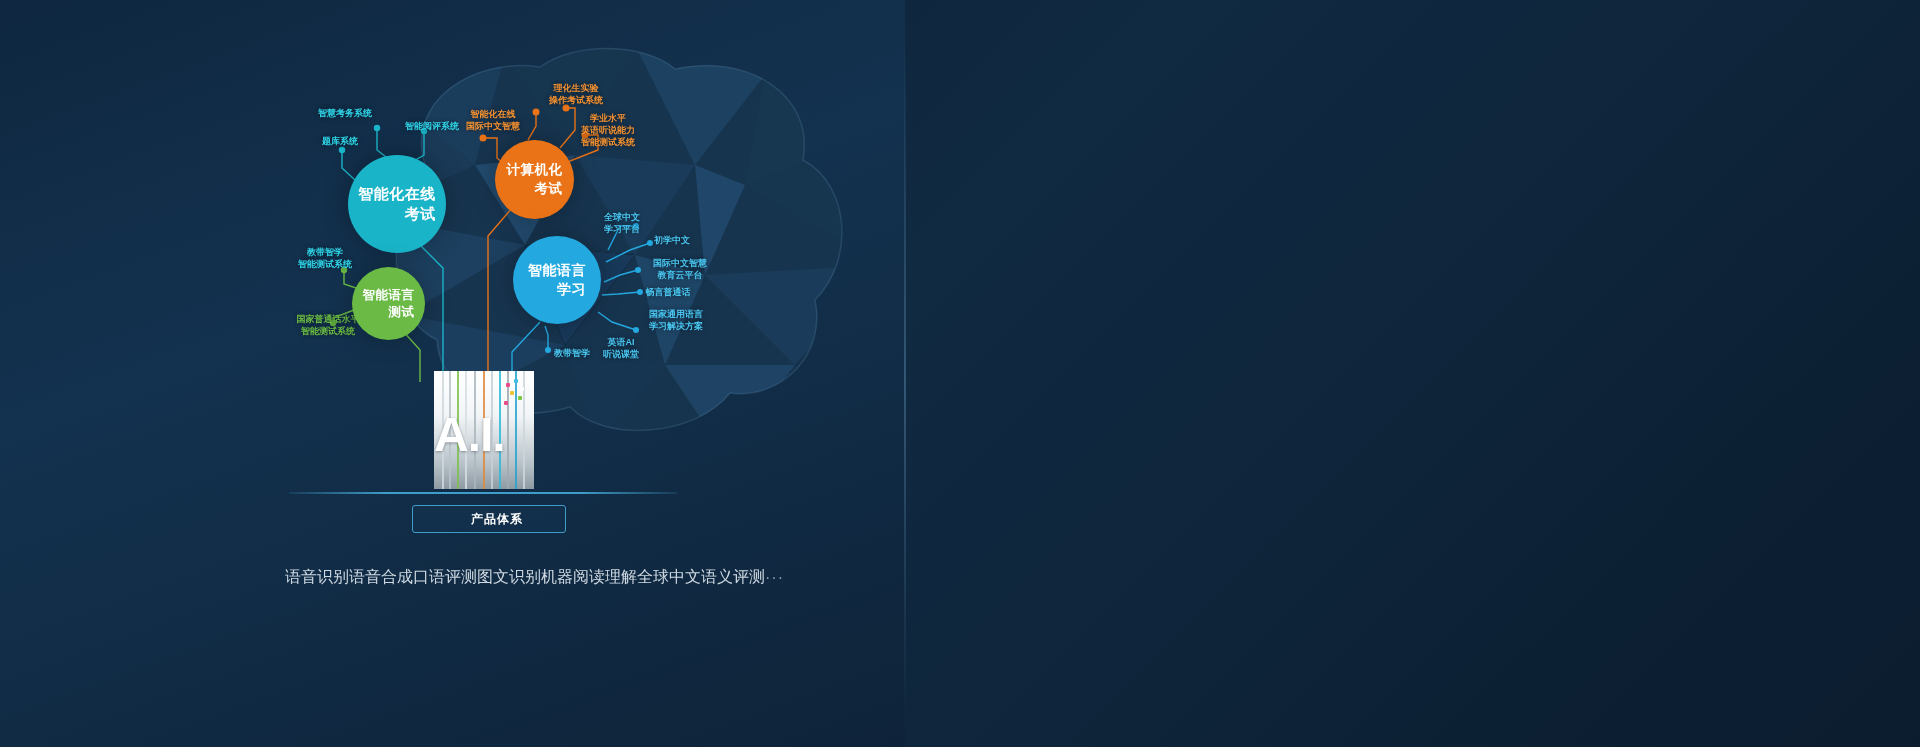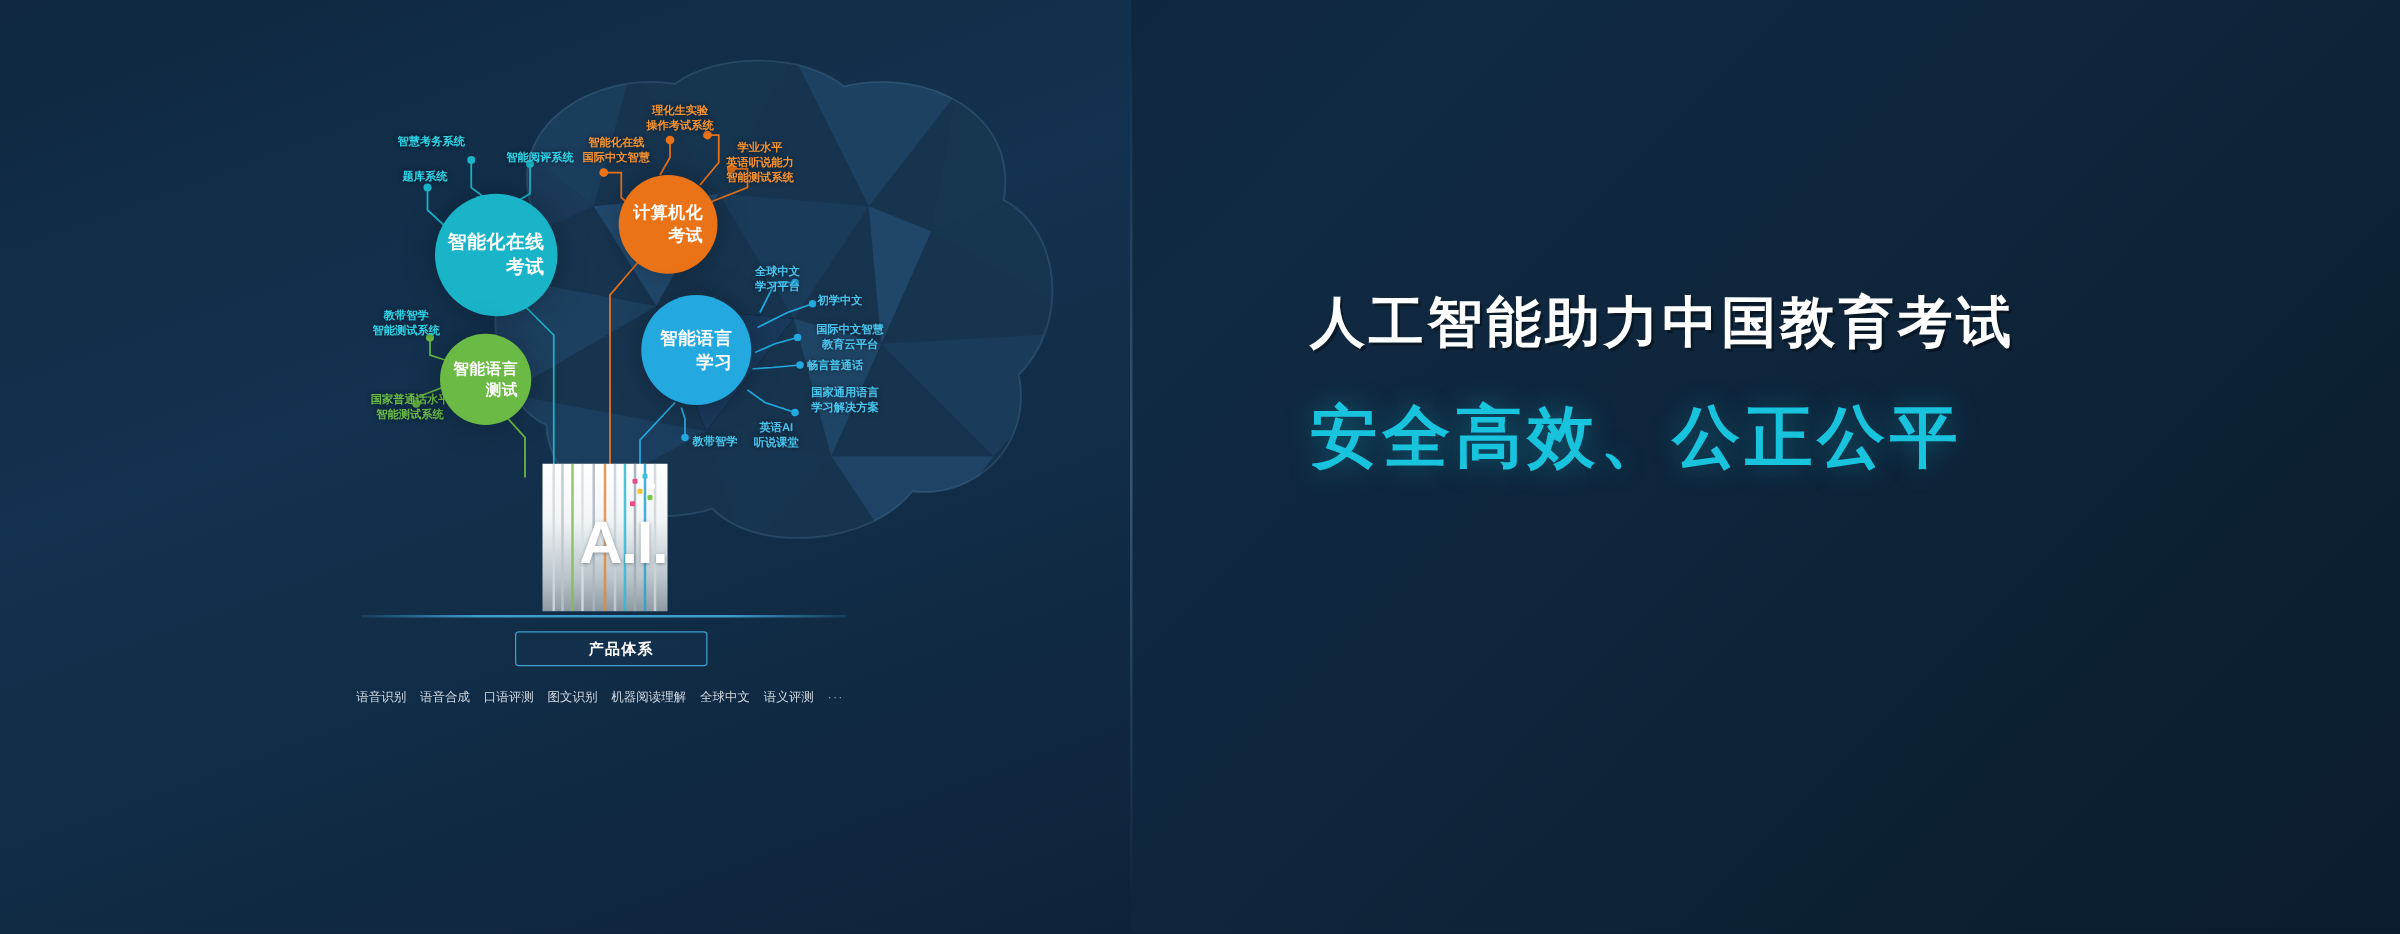--- a/index.html
+++ b/index.html
@@ -51,21 +51,21 @@
   .lbl.orange{color:#f59232;}
   .lbl.blue{color:#49c6f0;}
   
   .ai-block{
     position:absolute;left:434px;top:371px;width:100px;height:118px;
     background:linear-gradient(180deg,#ffffff 0%,#f2f5f7 38%,#b9c3ca 78%,#8e9aa3 100%);
     overflow:hidden;
   }
   .ai-stripe{position:absolute;top:0;width:2px;height:100%;opacity:.85;}
   .ai-text{
-    position:absolute;left:0;right:0;top:36px;text-align:right;
+    position:absolute;left:0;right:0;top:36px;text-align:left;
     font-size:48px;font-weight:bold;color:#fff;
     font-family:"Liberation Sans","DejaVu Sans",sans-serif;
     text-shadow:0 1px 3px rgba(90,100,110,.65);letter-spacing:-1px;
   }
   .spark{position:absolute;width:4px;height:4px;border-radius:1px;}
   .base-line{
     position:absolute;left:289px;top:492px;width:388px;height:2px;
     background:linear-gradient(90deg,rgba(60,150,190,.15),#3f9ec9 25%,#3f9ec9 75%,rgba(60,150,190,.15));
   }
   .sys-btn{
@@ -73,21 +73,21 @@
     border:1px solid #3f9ec9;border-radius:3px;
     display:flex;align-items:center;justify-content:center;
     color:#fff;font-size:12px;font-weight:bold;letter-spacing:1px;
     background:rgba(20,55,85,.35);
     padding-left:16px;
   }
   .tags{
     position:absolute;left:285px;top:551px;width:390px;
     display:flex;justify-content:space-between;align-items:center;
   }
-  .tags .tag{color:#cfd9e2;font-size:10px;white-space:nowrap;}
+  .tags .tag{color:#cfd9e2;font-size:16px;white-space:nowrap;margin-top:16px;}
   .tags .tag.more{color:#8fa0ae;letter-spacing:1px;}
   
   .right-text{position:absolute;left:1048px;top:231px;width:800px;}
   .headline{
     font-size:44px;font-weight:bold;color:#ffffff;letter-spacing:3px;
     line-height:1.25;white-space:nowrap;
     text-shadow:2px 2px 0 rgba(0,0,0,.35);
   }
   .subline{
     margin-top:32px;
@@ -204,21 +204,21 @@
     </div>
     <div class="lbl" style="left:328px;top:313px;transform:translateX(-50%);color:#6aba45;">
       <div>国家普通话水平</div>
       <div>智能测试系统</div>
     </div>
 
     <div class="lbl orange" style="left:493px;top:108px;transform:translateX(-50%);">
       <div>智能化在线</div>
       <div>国际中文智慧</div>
     </div>
-    <div class="lbl orange" style="left:544px;top:82px;transform:translateX(-50%);">
+    <div class="lbl orange" style="left:576px;top:82px;transform:translateX(-50%);">
       <div>理化生实验</div>
       <div>操作考试系统</div>
     </div>
     <div class="lbl orange" style="left:608px;top:112px;transform:translateX(-50%);">
       <div>学业水平</div>
       <div>英语听说能力</div>
       <div>智能测试系统</div>
     </div>
 
     <div class="lbl blue" style="left:622px;top:211px;transform:translateX(-50%);">
@@ -306,18 +306,14 @@
       <span class="tag">图文识别</span>
       <span class="tag">机器阅读理解</span>
       <span class="tag">全球中文</span>
       <span class="tag">语义评测</span>
       <span class="tag more">···</span>
     </div>
   </div>
 
   <div class="panel-divider"></div>
 
-  <div class="right-text">
-    <div class="headline">人工智能助力中国教育考试</div>
-    <div class="subline">安全高效、公正公平</div>
-  </div>
 
 </div>
 
 </body></html>

